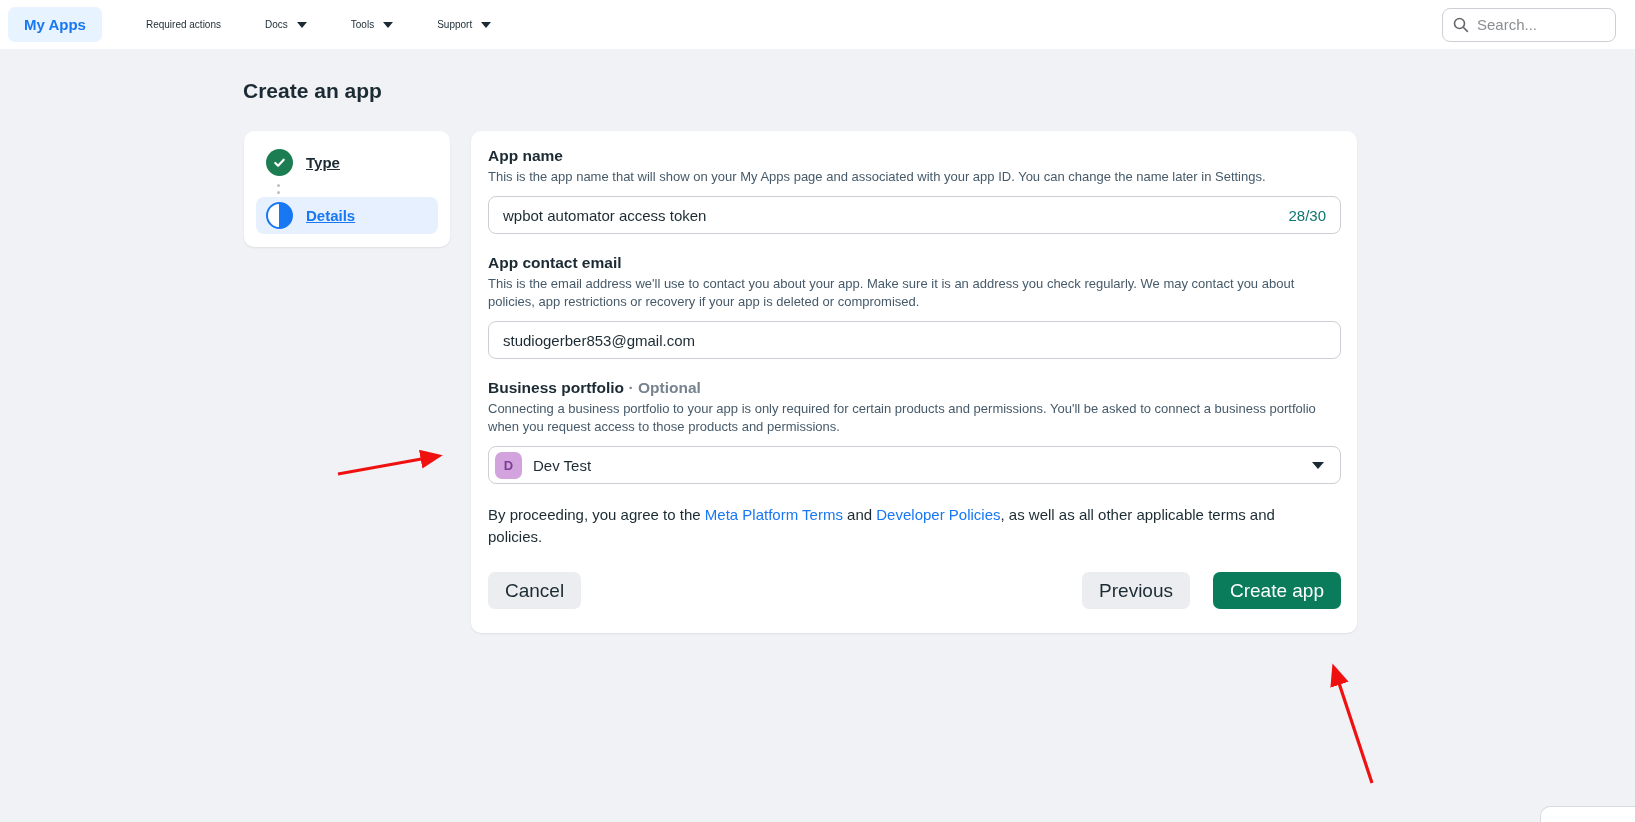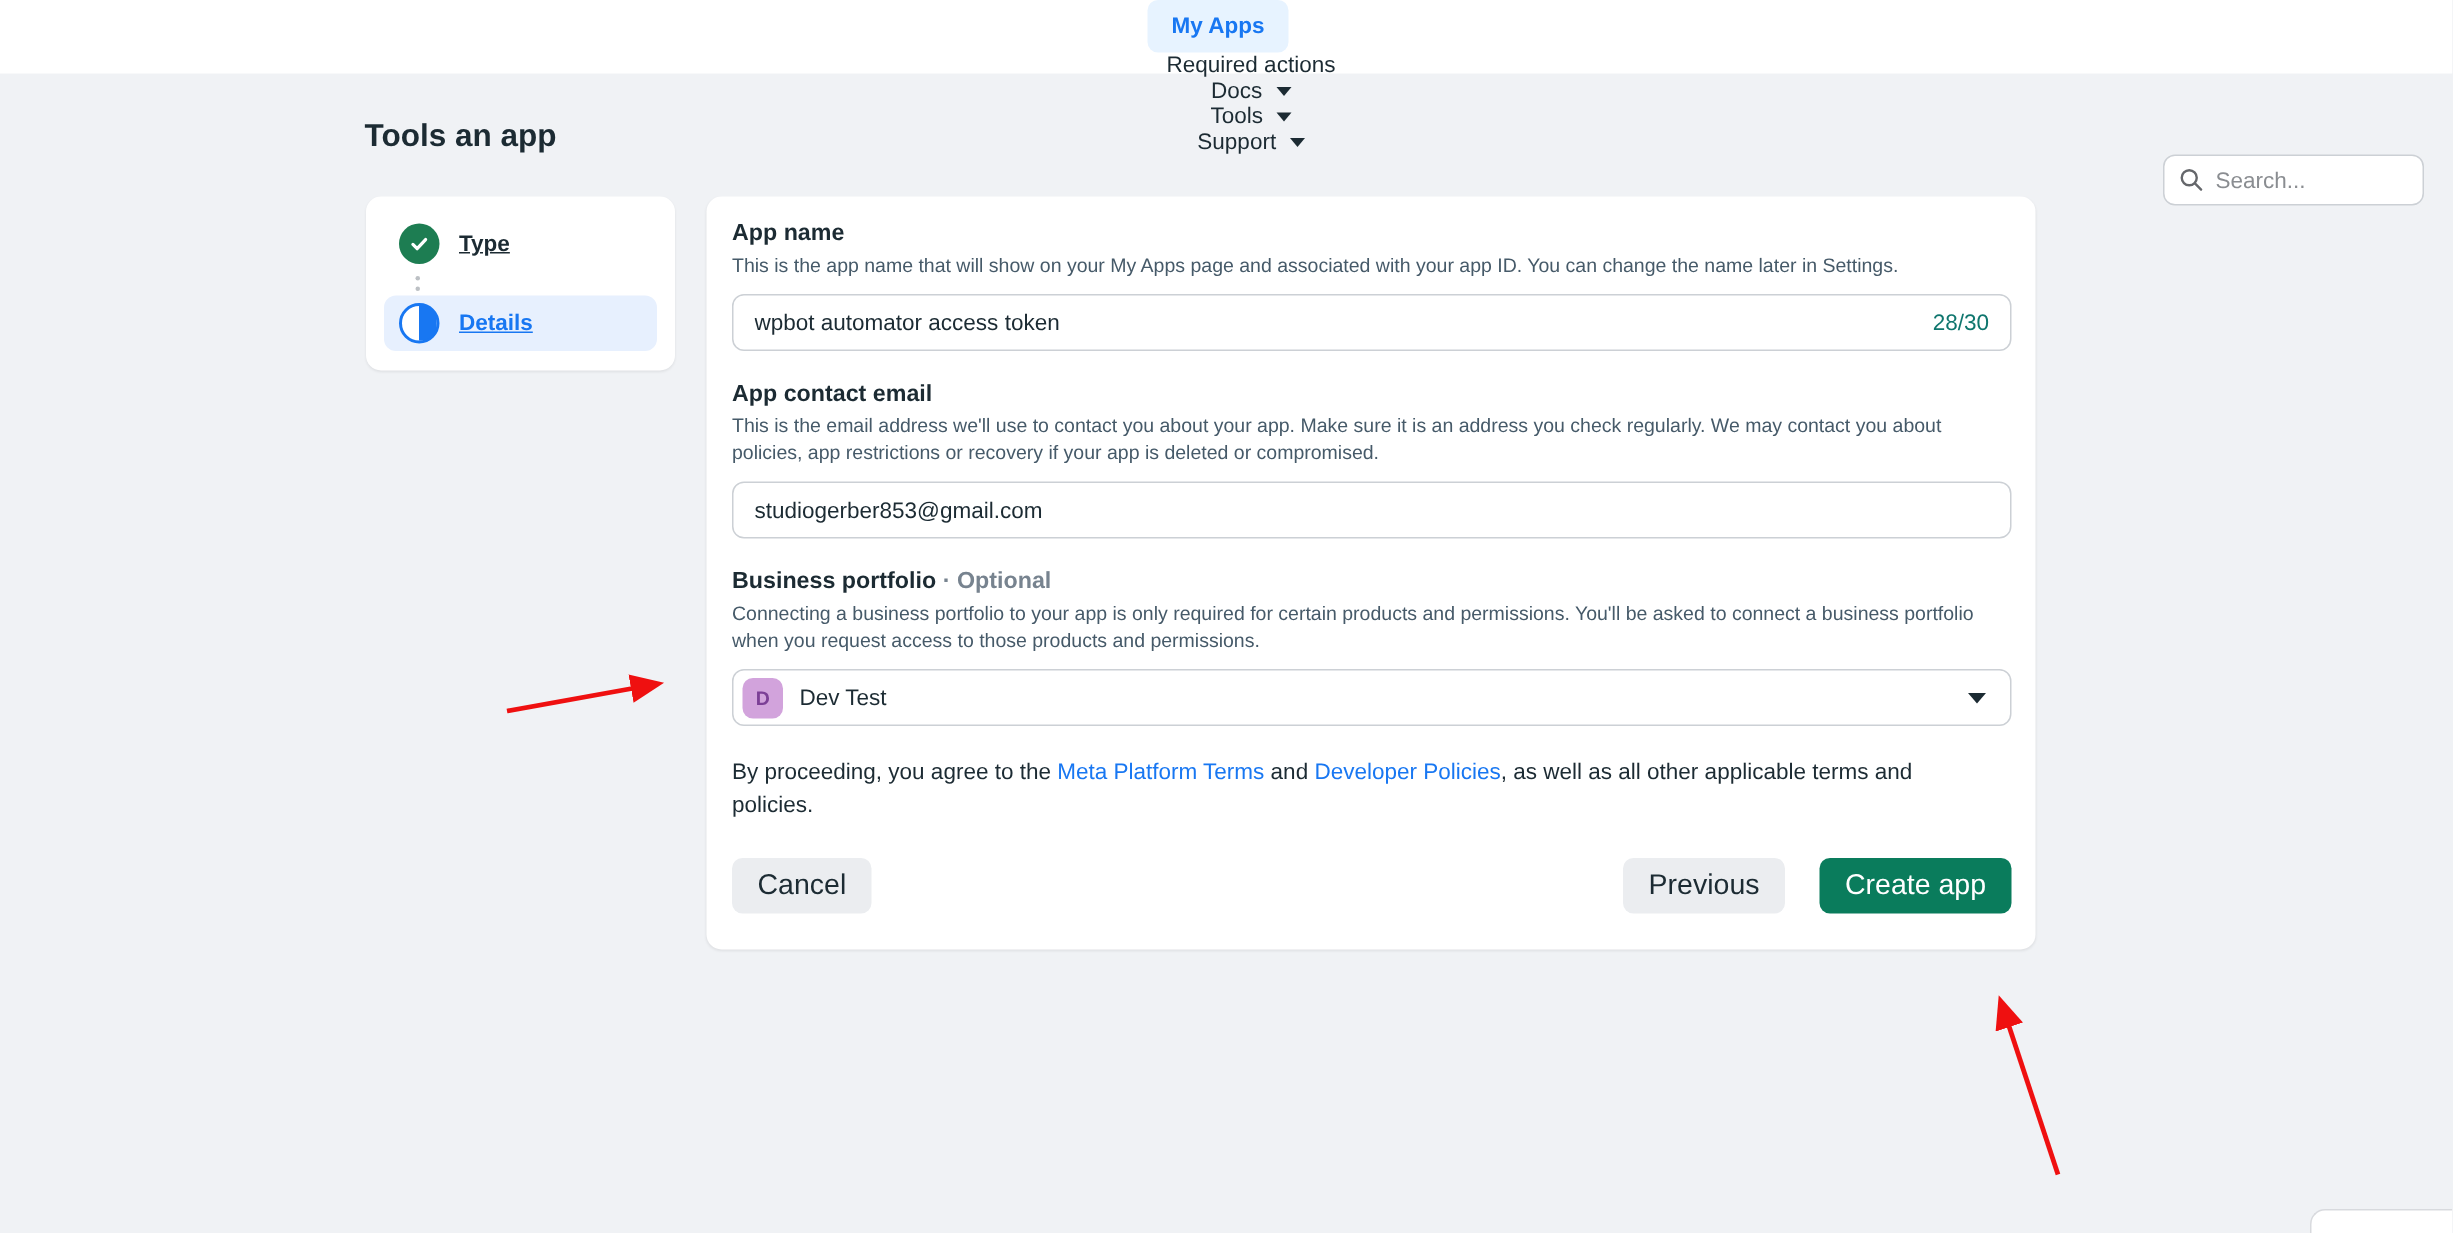--- a/index.html
+++ b/index.html
@@ -5,28 +5,28 @@
   * { margin:0; padding:0; box-sizing:border-box; }
   html,body { width:1635px; height:822px; overflow:hidden; }
   body {
     font-family:"Liberation Sans","DejaVu Sans",sans-serif;
     background:#f0f2f5; color:#1c2b33; position:relative;
   }
 
   
   .topnav {
     position:absolute; top:0; left:0; width:1635px; height:49px;
-    background:#ffffff; display:flex; align-items:center; padding:0 19px 0 8px;flex-direction:column;
+    background:#ffffff; display:flex; align-items:center; padding:0 19px 0 8px;
   }
   .myapps-chip {
     background:#e7f3ff; color:#1877f2; font-weight:700; font-size:15px;
     padding:9px 16px; border-radius:7px; cursor:pointer;
   }
   .nav-item {
-    font-size:15px; font-weight:500; color:#1c2b33; margin-left:44px;
+    font-size:10px; font-weight:500; color:#1c2b33; margin-left:44px;
     display:flex; align-items:center; gap:9px; cursor:pointer;
   }
   .caret-down {
     width:0; height:0; border-left:5px solid transparent;
     border-right:5px solid transparent; border-top:6px solid #1c2b33;
     display:inline-block;
   }
   .search-box {
     margin-left:auto; width:174px; height:34px; border:1px solid #ccd0d5;
     border-radius:8px; display:flex; align-items:center; padding:16px 10px; gap:8px;
@@ -148,21 +148,21 @@
   </div>
   <div class="search-box">
     <svg width="16" height="16" viewBox="0 0 16 16">
       <circle cx="6.5" cy="6.5" r="5" fill="none" stroke="#65676b" stroke-width="1.6"></circle>
       <line x1="10.3" y1="10.3" x2="14.4" y2="14.4" stroke="#65676b" stroke-width="1.6" stroke-linecap="round"></line>
     </svg>
     <input type="text" placeholder="Search..." style="">
   </div>
 </div>
 
-<div class="page-title">Tools an app</div>
+<div class="page-title">Create an app</div>
 
 <div class="stepper-card">
   <div class="step-row">
     <span class="check-circle">
       <svg width="15" height="15" viewBox="0 0 16 16">
         <path d="M3.5 8.5 L6.5 11.5 L12.5 5" fill="none" stroke="#ffffff" stroke-width="2.3" stroke-linecap="round" stroke-linejoin="round"></path>
       </svg>
     </span>
     <span class="step-label">Type</span>
   </div>

